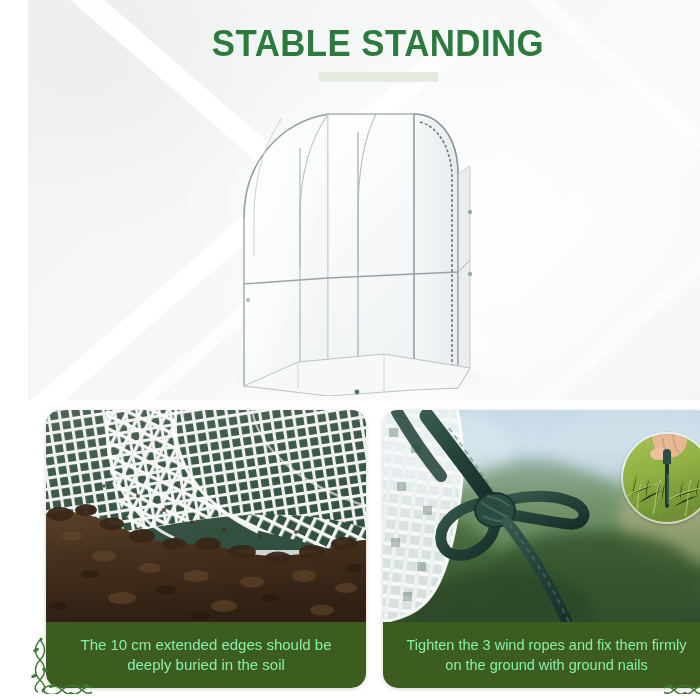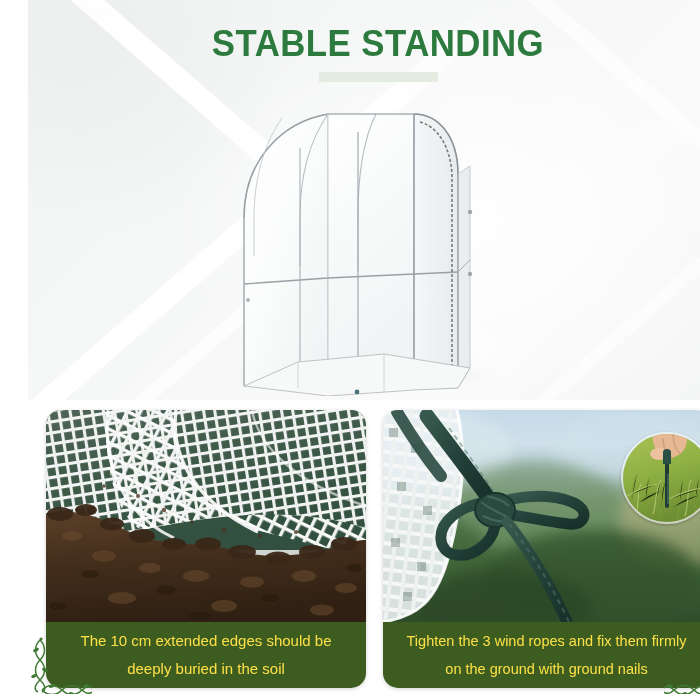--- a/index.html
+++ b/index.html
@@ -136,23 +136,23 @@
     color: #ffffff;
     display: flex;
     align-items: center;
     justify-content: center;
     text-align: center;
     padding: 0 14px;
     box-sizing: border-box;
   }
   .caption span {
     font-size: 15px;
-    line-height: 28px;
+    line-height: 20px;
     font-weight: 400;
-    color: #fde047;
+    color: #86efac;
   }
   .panel-right .caption span { font-size: 14.5px; }
 
   
   .soil-scene { position:absolute; inset:0; background:#cfd6d2; }
   .soil-svg { position:absolute; left:0; top:0; }
 
   
   .rope-scene { position:absolute; inset:0; }
   .rope-bg {

